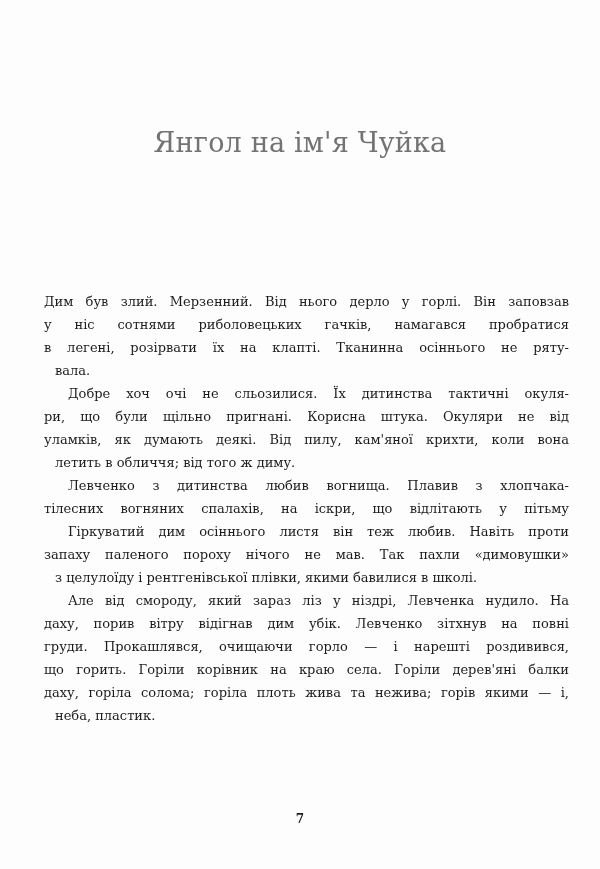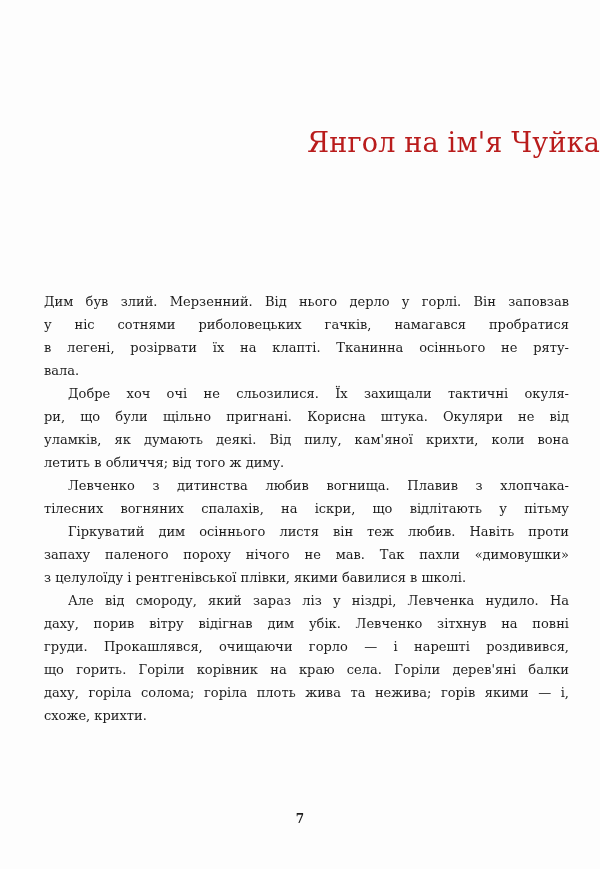--- a/index.html
+++ b/index.html
@@ -1,53 +1,53 @@
 <!DOCTYPE html>
 <html><head>
 <meta charset="utf-8">
 <style>
   html, body { margin: 0; padding: 0; background: #ffffff; }
   body { width: 600px; height: 869px; position: relative; overflow: hidden; color: #1a1a1a; }
   .page { position: absolute; left: 0; top: 0; width: 600px; height: 869px; background: #fdfdfd; }
   .title {
-    position: absolute; left: 0; top: 127px; width: 600px; text-align: right;
-    font-family: "DejaVu Serif", serif; font-size: 27px; font-weight: normal; letter-spacing: 0.2px; color: #b91c1c;
+    position: absolute; left: 0; top: 127px; width: 600px; text-align: center;
+    font-family: "DejaVu Serif", serif; font-size: 27px; font-weight: normal; letter-spacing: 0.2px; color: #737373;
   }
   .body-text {
     position: absolute; left: 44px; top: 290px; width: 525px;
     font-family: "DejaVu Serif", serif; font-size: 13px; line-height: 23px; color: #1c1c1c;
   }
   .line { display: block; white-space: nowrap; text-align: justify; text-align-last: justify; height: 23px; }
-  .line.last { text-align-last: left; }
+  .line.last { text-align-last: left; margin-left: 11px; }
   .line.indent { padding-left: 24px; }
   .page-number {
     position: absolute; left: 0; top: 812px; width: 600px; text-align: center;
     font-family: "DejaVu Serif", serif; font-size: 12px; font-weight: bold; color: #1c1c1c;
   }
 </style>
 </head>
 <body>
 
 <div class="page">
   <div class="title">Янгол на ім'я Чуйка</div>
   <div class="body-text" id="body-text">
       <span class="line">Дим був злий. Мерзенний. Від нього дерло у горлі. Він заповзав</span>
       <span class="line">у ніс сотнями риболовецьких гачків, намагався пробратися</span>
       <span class="line">в легені, розірвати їх на клапті. Тканинна осіннього не ряту-</span>
       <span class="line last">вала.</span>
-      <span class="line indent">Добре хоч очі не сльозилися. Їх захищали тактичні окуля-</span>
+      <span class="line indent">Добре хоч очі не сльозилися. Їх дитинства тактичні окуля-</span>
       <span class="line">ри, що були щільно пригнані. Корисна штука. Окуляри не від</span>
       <span class="line">уламків, як думають деякі. Від пилу, кам'яної крихти, коли вона</span>
       <span class="line last">летить в обличчя; від того ж диму.</span>
       <span class="line indent">Левченко з дитинства любив вогнища. Плавив з хлопчака-</span>
       <span class="line">тілесних вогняних спалахів, на іскри, що відлітають у пітьму</span>
       <span class="line indent">Гіркуватий дим осіннього листя він теж любив. Навіть проти</span>
       <span class="line">запаху паленого пороху нічого не мав. Так пахли «димовушки»</span>
       <span class="line last">з целулоїду і рентгенівської плівки, якими бавилися в школі.</span>
       <span class="line indent">Але від смороду, який зараз ліз у ніздрі, Левченка нудило. На</span>
       <span class="line">даху, порив вітру відігнав дим убік. Левченко зітхнув на повні</span>
       <span class="line">груди. Прокашлявся, очищаючи горло — і нарешті роздивився,</span>
       <span class="line">що горить. Горіли корівник на краю села. Горіли дерев'яні балки</span>
       <span class="line">даху, горіла солома; горіла плоть жива та нежива; горів якими — і,</span>
-      <span class="line last">схоже, крихти.</span>
+      <span class="line last">неба, пластик.</span>
     </div>
   <div class="page-number">7</div>
 </div>
 
 </body></html>

